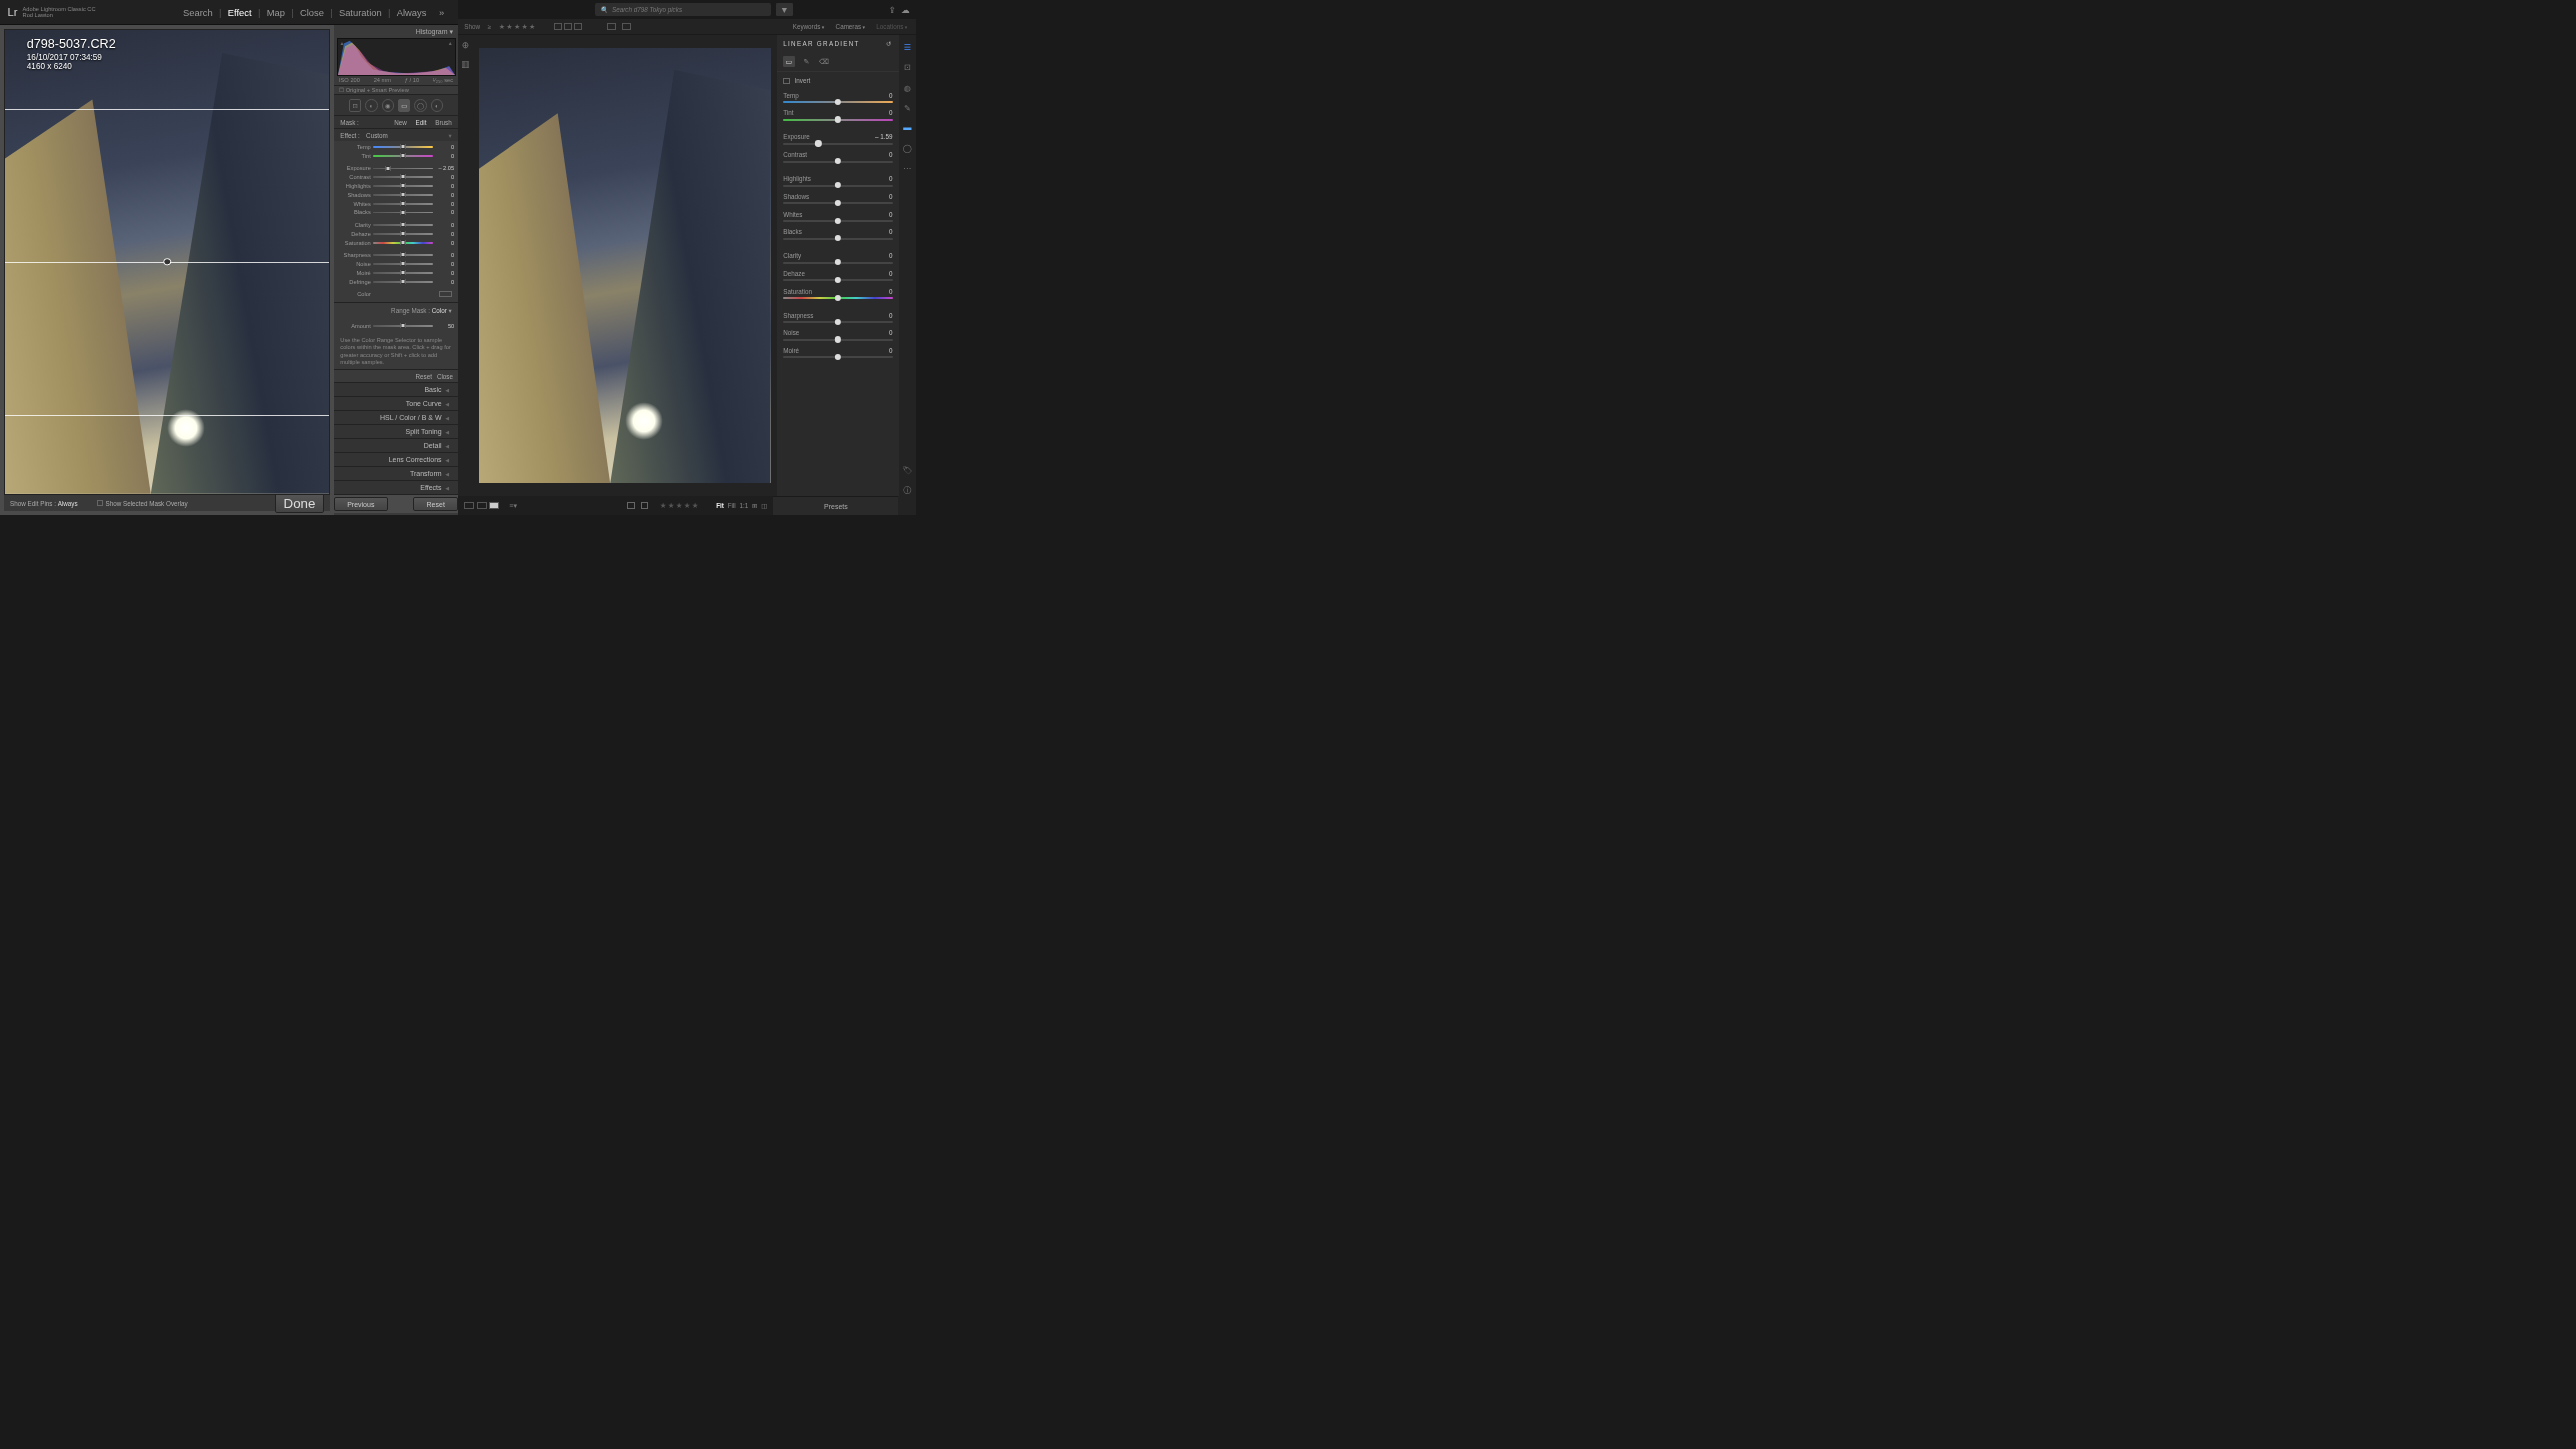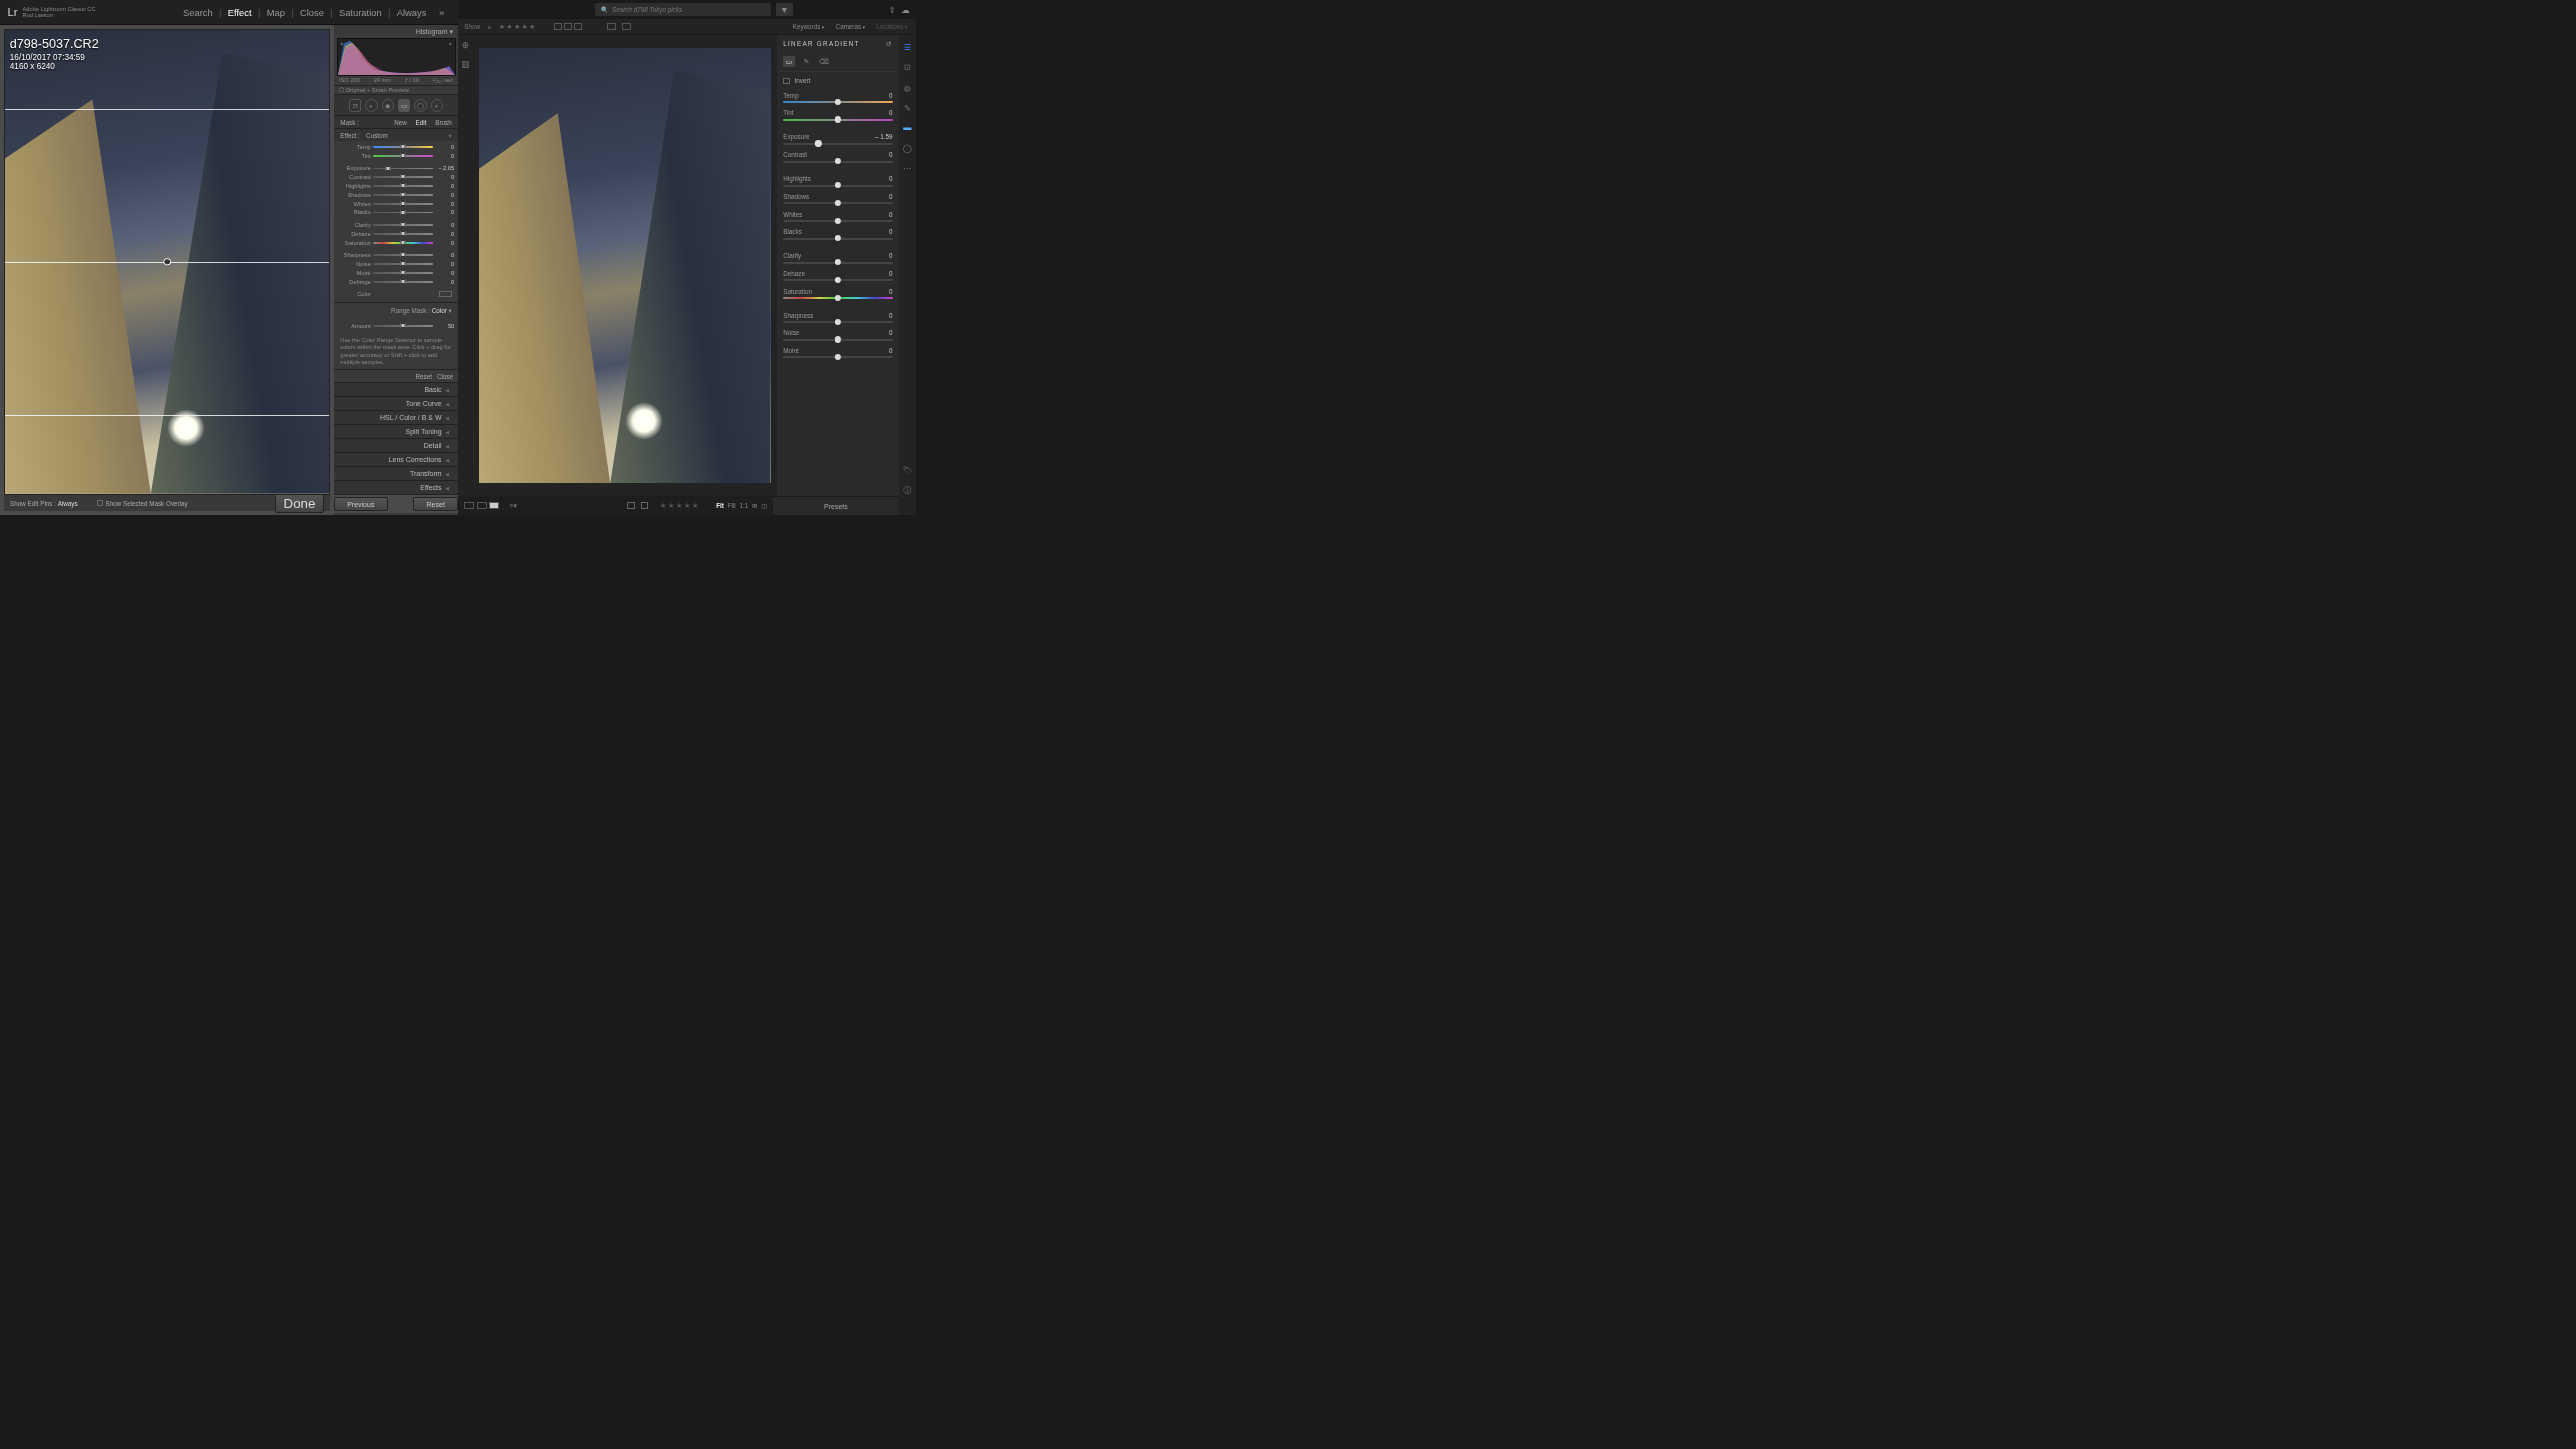--- a/index.html
+++ b/index.html
@@ -14,21 +14,21 @@
   .lrc-modules span { padding: 0 6.3px; cursor: pointer; }
   .lrc-modules span.active { color: #fff; }
   .lrc-modules .sep { color: #555; padding:0;}
   .lrc-body { flex: 1; display: flex; background: #4b4b4b; overflow:hidden;}
   .lrc-imgwrap { flex: 1; padding: 3.8px; position: relative; display:flex; flex-direction:column;}
   .lrc-canvas { flex:1; background: #5a5a5a; position: relative; border:0.6px solid #222; overflow:hidden;}
   .photo-bg { width:100%; height:100%; background: linear-gradient(170deg, #2a2f3d 0%, #3a4358 30%, #5a6478 45%, #8a8268 55%, #4a5268 70%, #c8c0a0 85%, #e0d8c0 100%); position:relative;}
   .building-left{ position:absolute; left:0; bottom:0; width:45%; height:85%; background: linear-gradient(80deg, #b8a878 0%, #a09060 40%, #706050 100%); clip-path: polygon(0 15%, 60% 0, 100% 100%, 0 100%);}
   .building-right{ position:absolute; right:0; bottom:0; width:55%; height:95%; background: linear-gradient(260deg, #384050 0%, #283040 50%, #606858 100%); clip-path: polygon(40% 0, 100% 5%, 100% 100%, 0 100%);}
   .sunflare{position:absolute; bottom:10%; left:50%; width:38px; height:38px; background: radial-gradient(circle, #fff, #ffe 40%, transparent 70%);}
-  .img-overlay { position: absolute; top: 7.5px; left: 5px; color: #fff; text-shadow: 0 0.6px 1.9px #000; }
+  .img-overlay { position: absolute; top: 7.5px; left: 22px; color: #fff; text-shadow: 0 0.6px 1.9px #000; }
   .img-overlay .fn { font-size: 12.6px; font-weight:500;}
   .img-overlay .dt { font-size: 8.2px; margin-top:1.3px;}
   .img-overlay .dm { font-size: 8.2px; }
   .grad-line { position: absolute; left:0; right:0; height:0.6px; background: rgba(255,255,255,0.8); }
   .grad-line.top { top: 17%; }
   .grad-line.mid { top: 50%; }
   .grad-line.bot { top: 83%; }
   .grad-pin { position: absolute; top:50%; left:50%; width:7.5px; height:7.5px; border:1.3px solid #fff; border-radius:50%; transform:translate(-50%,-50%); background:#333;}
   .lrc-foot { height: 16.4px; background: #393939; display: flex; align-items: center; padding: 0 6.3px; font-size: 6.3px; color:#aaa;}
   .lrc-foot .done { margin-left:auto; background: linear-gradient(#555,#444); border:0.6px solid #222; border-radius:1.9px; padding: 1.9px 7.5px; color:#ddd;}

